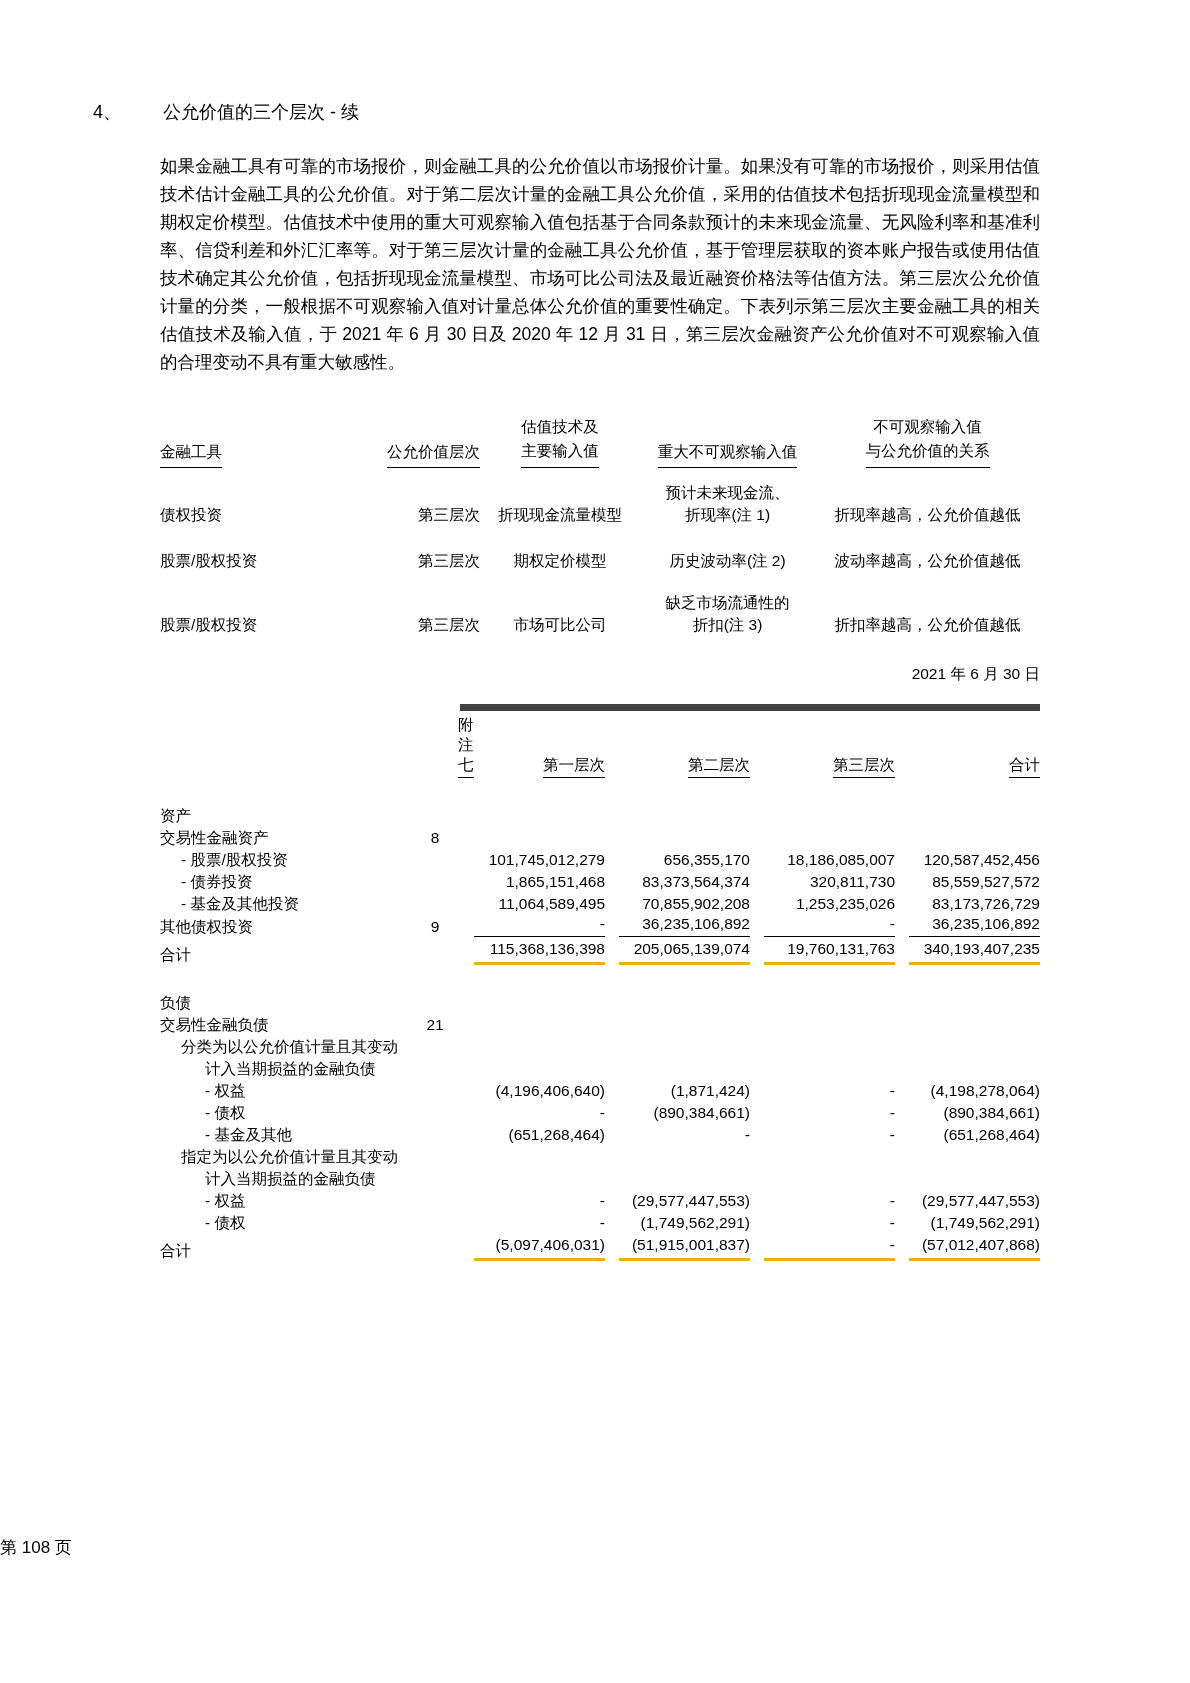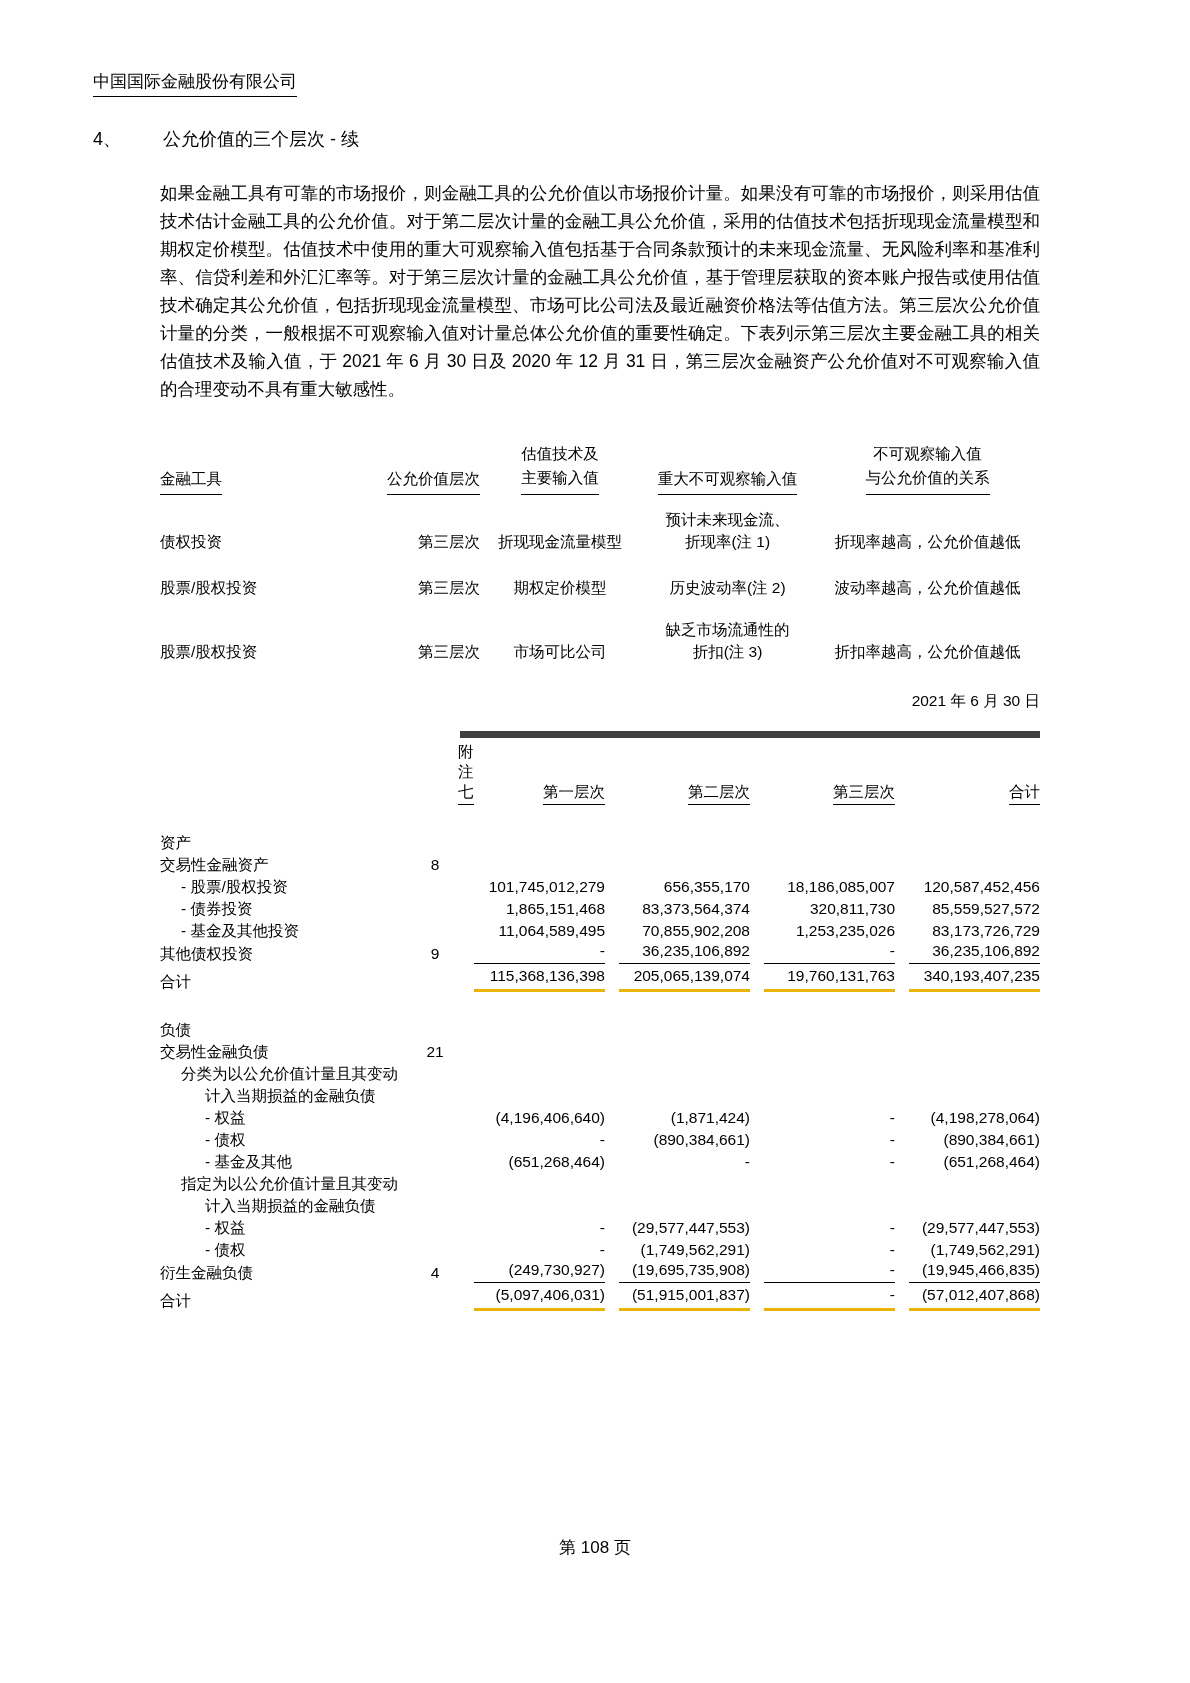--- a/index.html
+++ b/index.html
@@ -62,31 +62,28 @@
   .t2 .datecell { text-align:right; border-bottom:7px solid #404040; padding-bottom:20px; }
   .t2 .headrow th { padding-top:4px; }
   .t2 .seg { margin-left:14px; }
   .t2 .rule-b .seg { border-bottom:1px solid #000; padding-bottom:2px; }
   .t2 .total-row td { height:27px; }
   .t2 .total-b .seg { border-bottom:3px solid #eab308; padding-bottom:3px; padding-top:2px; }
   .t2 .spacer td { height:26px; }
 
   .footer {
     position:absolute; top:1536px; left:0; width:1190px;
-    text-align:center; font-size:17px;
+    text-align:left; font-size:17px;
   }
 </style>
 </head>
 <body>
 
 <div class="page">
 
-  <div class="company">
-    <span class="uline">中国国际金融股份有限公司</span>
-  </div>
 
 
   <div class="subheading">
     <span class="no">4、</span>
     <span>公允价值的三个层次 - 续</span>
   </div>
 
   <div class="para">如果金融工具有可靠的市场报价，则金融工具的公允价值以市场报价计量。如果没有可靠的市场报价，则采用估值技术估计金融工具的公允价值。对于第二层次计量的金融工具公允价值，采用的估值技术包括折现现金流量模型和期权定价模型。估值技术中使用的重大可观察输入值包括基于合同条款预计的未来现金流量、无风险利率和基准利率、信贷利差和外汇汇率等。对于第三层次计量的金融工具公允价值，基于管理层获取的资本账户报告或使用估值技术确定其公允价值，包括折现现金流量模型、市场可比公司法及最近融资价格法等估值方法。第三层次公允价值计量的分类，一般根据不可观察输入值对计量总体公允价值的重要性确定。下表列示第三层次主要金融工具的相关估值技术及输入值，于 2021 年 6 月 30 日及 2020 年 12 月 31 日，第三层次金融资产公允价值对不可观察输入值的合理变动不具有重大敏感性。</div>
 
   <table class="t1">
@@ -314,36 +311,20 @@
         <td class="nt">(29,577,447,553)</td>
       </tr>
       <tr>
         <td class="lab ind2">- 债权</td>
         <td class="note"></td>
         <td class="n1">-</td>
         <td class="n2">(1,749,562,291)</td>
         <td class="n3">-</td>
         <td class="nt">(1,749,562,291)</td>
       </tr>
-      <tr>
-        <td class="lab">衍生金融负债</td>
-        <td class="note">4</td>
-        <td class="n1 rule-b">
-            <div class="seg">(249,730,927)</div>
-          </td>
-        <td class="n2 rule-b">
-            <div class="seg">(19,695,735,908)</div>
-          </td>
-        <td class="n3 rule-b">
-            <div class="seg">-</div>
-          </td>
-        <td class="nt rule-b">
-            <div class="seg">(19,945,466,835)</div>
-          </td>
-      </tr>
       <tr class="total-row">
         <td class="lab">合计</td>
         <td class="note"></td>
         <td class="n1 total-b">
             <div class="seg">(5,097,406,031)</div>
           </td>
         <td class="n2 total-b">
             <div class="seg">(51,915,001,837)</div>
           </td>
         <td class="n3 total-b">

